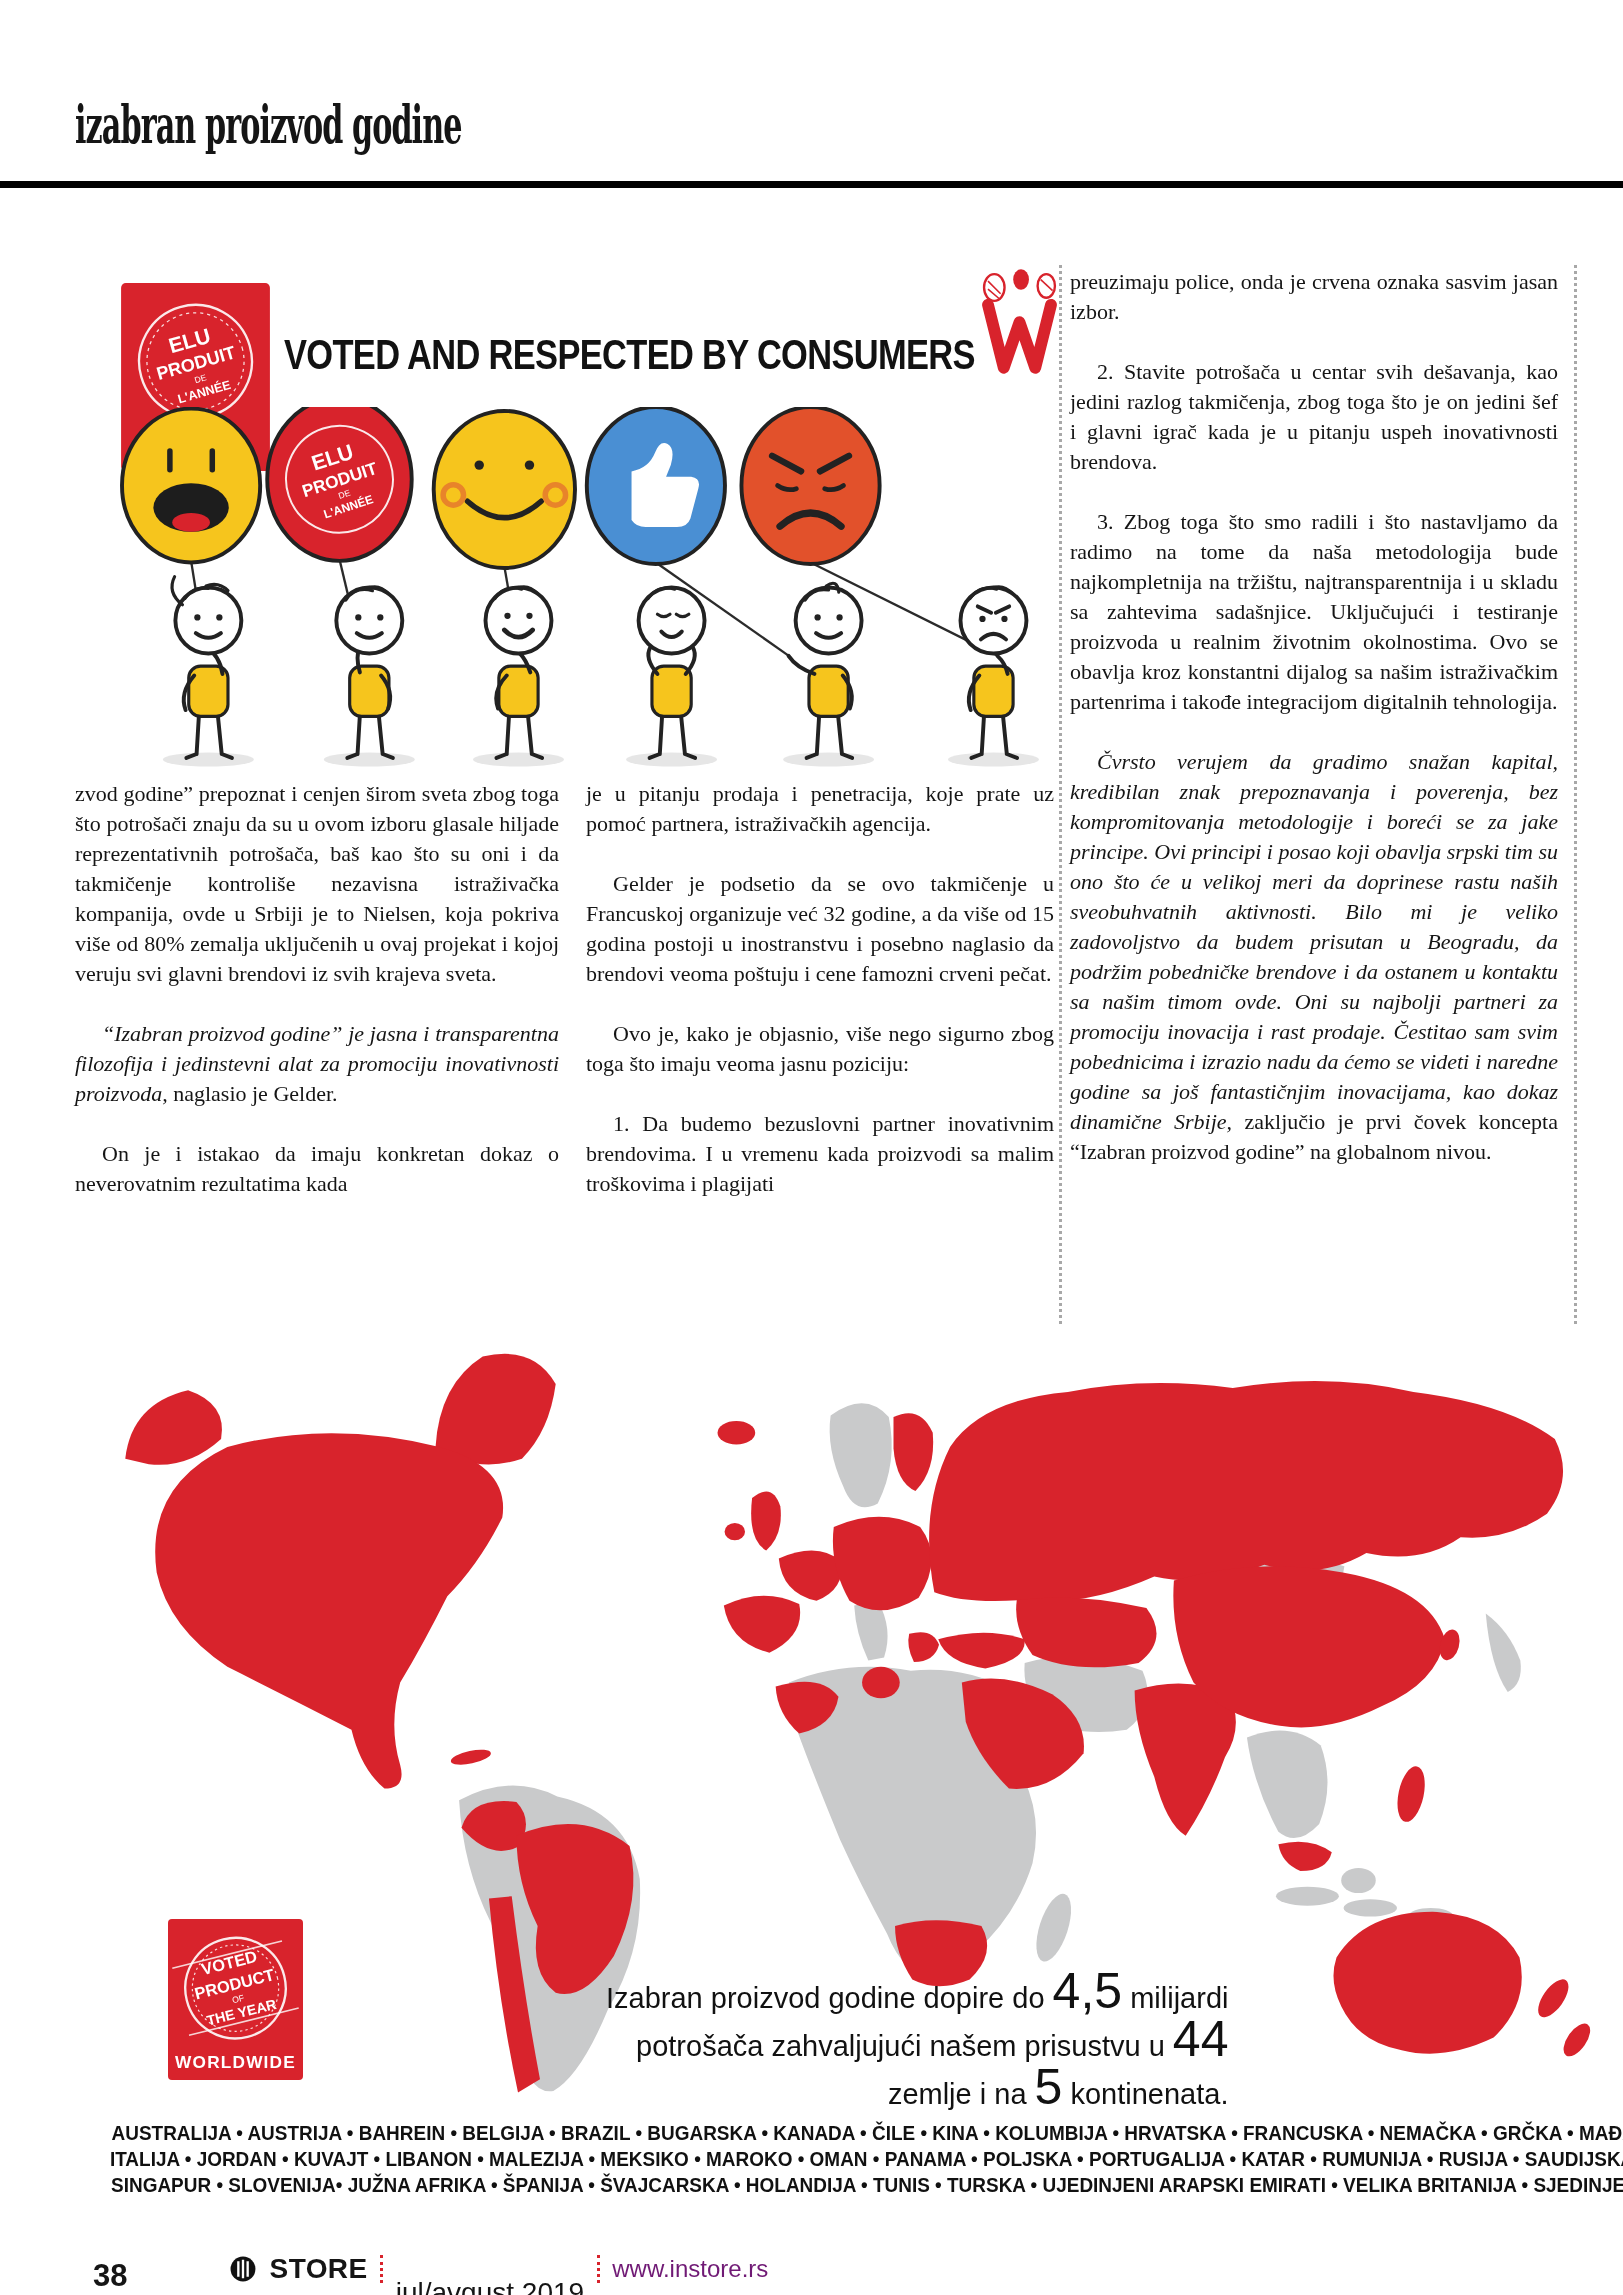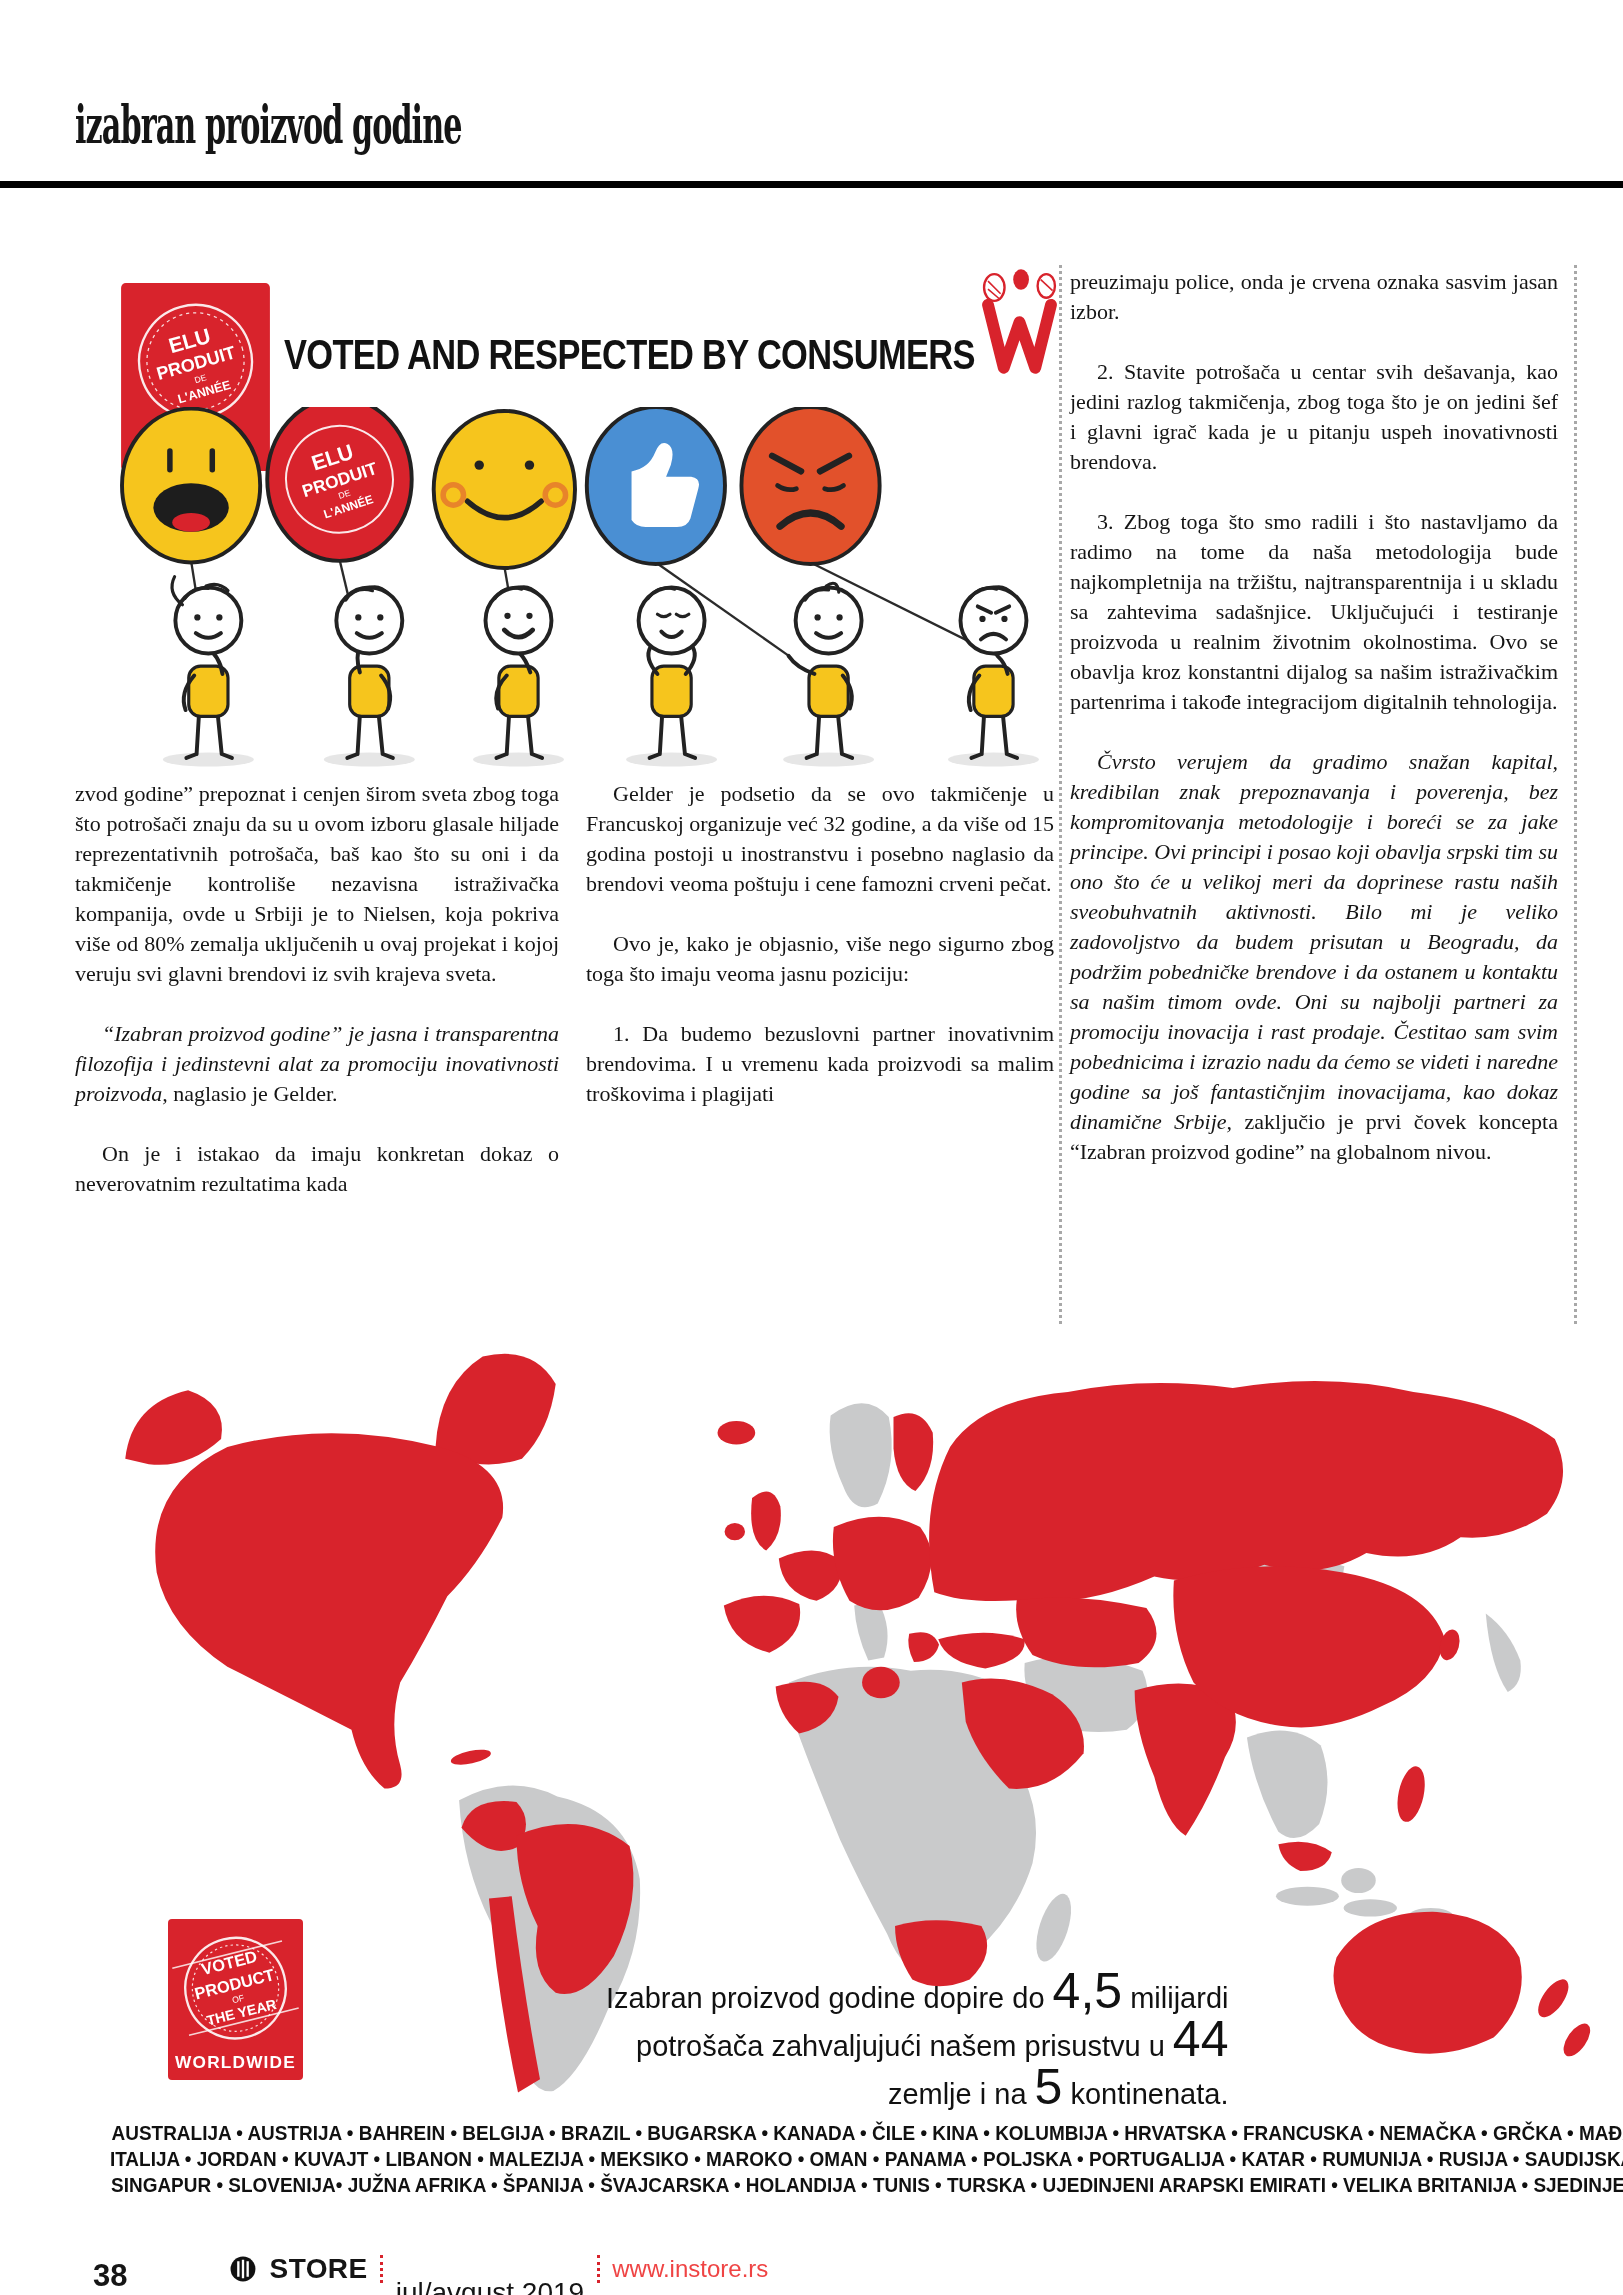--- a/index.html
+++ b/index.html
@@ -47,21 +47,21 @@
   .countries .cline span{display:inline-block;transform:scaleX(.93);transform-origin:center;white-space:nowrap;}
 
   
   .page-num{position:absolute;left:93px;top:2230px;font-family:"Liberation Sans",sans-serif;
     font-weight:700;font-size:31px;margin-top:28px;}
   .footer{position:absolute;left:229px;top:2229px;display:flex;align-items:center;gap:12.6px;
     font-family:"Liberation Sans",sans-serif;}
   .footer .brand{font-weight:700;font-size:28px;letter-spacing:0.4px;}
   .footer .sep{height:28px;border-left:3.9px dotted #d8232c;}
   .footer .issue{font-weight:400;font-size:28px;margin-top:48px;}
-  .footer .site{font-size:24px;font-weight:400;color:#ef4444;}
+  .footer .site{font-size:24px;font-weight:400;color:#701a75;}
 </style>
 </head>
 <body>
 
 <div class="page">
 
   <div class="header-title">izabran proizvod godine</div>
   <div class="header-rule"></div>
 
   <div class="banner">
@@ -221,20 +221,21 @@
   <div class="vrule a"></div>
   <div class="vrule b"></div>
 
   <div class="col col1">
     <p>zvod godine” prepoznat i cenjen širom sveta zbog toga što potrošači znaju da su u ovom izboru glasale hiljade reprezentativnih potrošača, baš kao što su oni i da takmičenje kontroliše nezavisna istraživačka kompanija, ovde u Srbiji je to Nielsen, koja pokriva više od 80% zemalja uključenih u ovaj projekat i kojoj veruju svi glavni brendovi iz svih krajeva sveta.</p>
     <p class="ind"><span class="italic">“Izabran proizvod godine” je jasna i transparentna filozofija i jedinstevni alat za promociju inovativnosti proizvoda,</span><span> naglasio je Gelder.</span></p>
     <p class="ind">On je i istakao da imaju konkretan dokaz o neverovatnim rezultatima kada</p>
   </div>
 
   <div class="col col2">
+    <p>je u pitanju prodaja i penetracija, koje prate uz pomoć partnera, istraživačkih agencija.</p>
     <p class="ind">Gelder je podsetio da se ovo takmičenje u Francuskoj organizuje već 32 godine, a da više od 15 godina postoji u inostranstvu i posebno naglasio da brendovi veoma poštuju i cene famozni crveni pečat.</p>
     <p class="ind">Ovo je, kako je objasnio, više nego sigurno zbog toga što imaju veoma jasnu poziciju:</p>
     <p class="ind">1. Da budemo bezuslovni partner inovativnim brendovima. I u vremenu kada proizvodi sa malim troškovima i plagijati</p>
   </div>
 
   <div class="col col3">
     <p>preuzimaju police, onda je crvena oznaka sasvim jasan izbor.</p>
     <p class="ind">2. Stavite potrošača u centar svih dešavanja, kao jedini razlog takmičenja, zbog toga što je on jedini šef i glavni igrač kada je u pitanju uspeh inovativnosti brendova.</p>
     <p class="ind">3. Zbog toga što smo radili i što nastavljamo da radimo na tome da naša metodologija bude najkompletnija na tržištu, najtransparentnija i u skladu sa zahtevima sadašnjice. Uključujući i testiranje proizvoda u realnim životnim okolnostima. Ovo se obavlja kroz konstantni dijalog sa našim istraživačkim partenrima i takođe integracijom digitalnih tehnologija.</p>
     <p class="ind"><span class="italic">Čvrsto verujem da gradimo snažan kapital, kredibilan znak prepoznavanja i poverenja, bez kompromitovanja metodologije i boreći se za jake principe. Ovi principi i posao koji obavlja srpski tim su ono što će u velikoj meri da doprinese rastu naših sveobuhvatnih aktivnosti. Bilo mi je veliko zadovoljstvo da budem prisutan u Beogradu, da podržim pobedničke brendove i da ostanem u kontaktu sa našim timom ovde. Oni su najbolji partneri za promociju inovacija i rast prodaje. Čestitao sam svim pobednicima i izrazio nadu da ćemo se videti i naredne godine sa još fantastičnjim inovacijama, kao dokaz dinamične Srbije,</span><span> zaključio je prvi čovek koncepta “Izabran proizvod godine” na globalnom nivou.</span></p>

